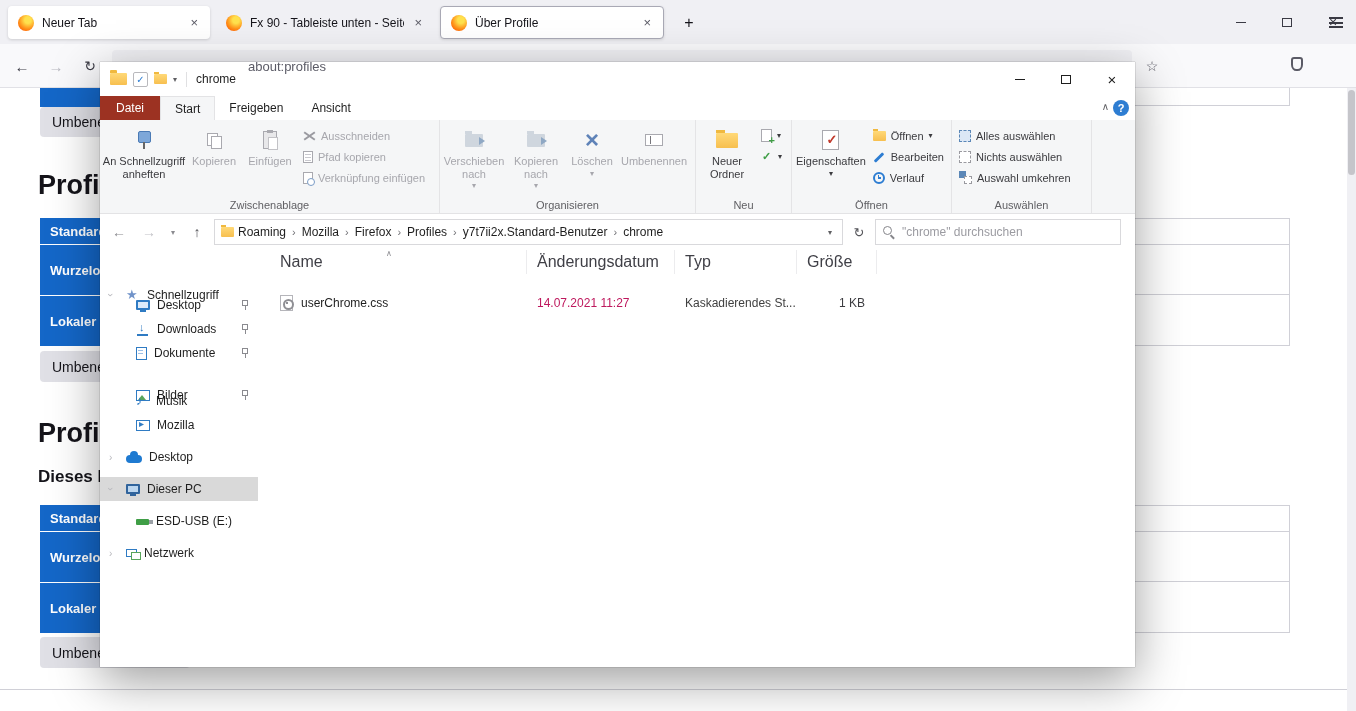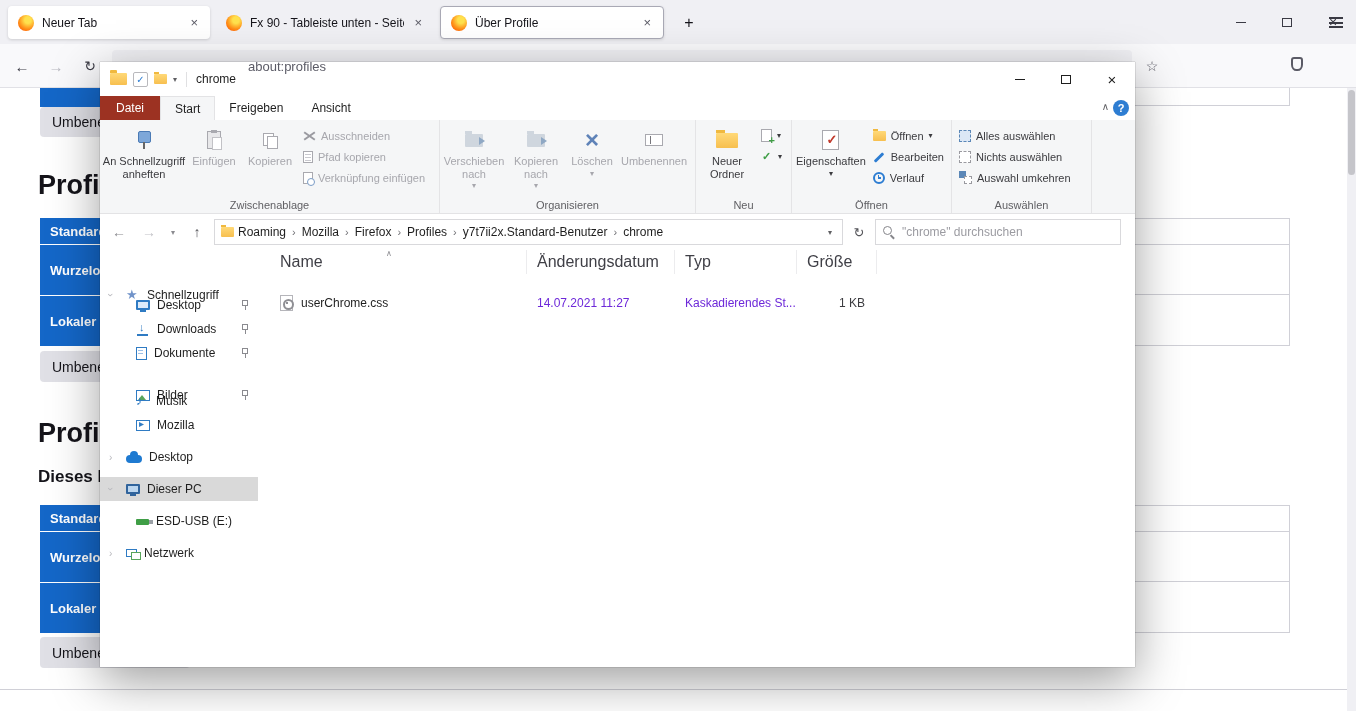--- a/index.html
+++ b/index.html
@@ -201,22 +201,22 @@
   .sort-ind{position:absolute;left:128px;top:-1px;font-size:8px;color:#8a8a8f}
   .fhead{display:flex;height:24px;color:#3f3f46;font-size:16px}
   .hcell{display:flex;align-items:center;padding-left:10px;border-right:1px solid #ececee}
   .hcell.c1{width:269px;padding-left:22px}
   .hcell.c2{width:148px}
   .hcell.c3{width:122px}
   .hcell.c4{width:80px}
   .frow{display:flex;align-items:center;height:22px;margin-top:18px;font-size:12px}
   .fcell{display:flex;align-items:center}
   .fcell.c1{width:269px;padding-left:22px;gap:8px;color:#1e1e1e}
-  .fcell.c2{width:148px;padding-left:10px;color:#6d28d9}
-  .fcell.c3{width:122px;padding-left:10px;color:#6d28d9}
+  .fcell.c2{width:148px;padding-left:10px;color:#be185d}
+  .fcell.c3{width:122px;padding-left:10px;color:#404040}
   .fcell.c4{width:80px;justify-content:flex-end;padding-right:12px;color:#3c3c40}
   .cssfile{width:13px;height:16px;background:#fff;border:1px solid #b5b5ba}
   .cssfile::before{content:"";position:absolute;left:2px;top:3px;width:7px;height:7px;border:2px solid #8f8f94;border-radius:50%}
   .cssfile::after{content:"";position:absolute;left:5px;top:6px;width:2px;height:2px;background:#8f8f94}
 
   .ex-statusbar{position:absolute;left:0;right:0;bottom:0;height:24px;border-top:1px solid #eaeaec;display:flex;align-items:center;padding-left:18px;font-size:12px;color:#3c3c40;background:#fff}
   .view-btns{position:absolute;right:12px;top:3px;display:flex;gap:3px}
   .vbtn{width:20px;height:18px;display:flex;align-items:center;justify-content:center}
   .vbtn.sel{background:#cfe4f7;box-shadow:inset 0 0 0 1px #84b6e0}
   .viewlist{width:12px;height:10px;background:repeating-linear-gradient(to bottom,#4f7ec2 0 2px,transparent 2px 4px)}
@@ -327,29 +327,29 @@
   <div class="ex-ribbon">
     <div class="rgroup g1">
       <div class="rbig w84">
         <span class="rbig-ico">
             <span class="ico pin-big"></span>
           </span>
         <span>An Schnellzugriff anheften</span>
       </div>
       <div class="rbig w56 disabled">
         <span class="rbig-ico">
+            <span class="ico copy-ico"></span>
+          </span>
+        <span>Kopieren</span>
+      </div>
+      <div class="rbig w56 disabled">
+        <span class="rbig-ico">
             <span class="ico paste-ico"></span>
           </span>
         <span>Einfügen</span>
-      </div>
-      <div class="rbig w56 disabled">
-        <span class="rbig-ico">
-            <span class="ico copy-ico"></span>
-          </span>
-        <span>Kopieren</span>
       </div>
       <div class="rcol">
         <div class="rsmall disabled">
           <span class="ico scissors"></span>
           <span>Ausschneiden</span>
         </div>
         <div class="rsmall disabled">
           <span class="ico doc-ico"></span>
           <span>Pfad kopieren</span>
         </div>

